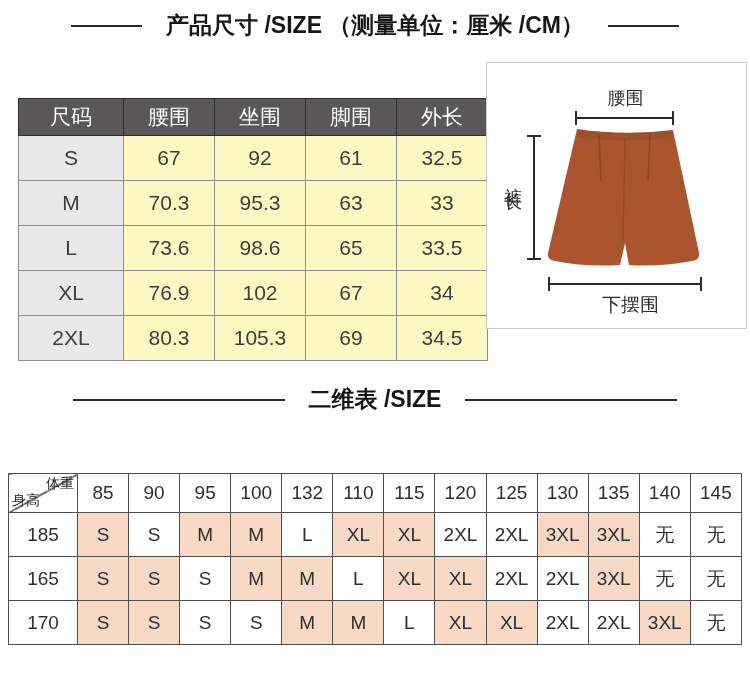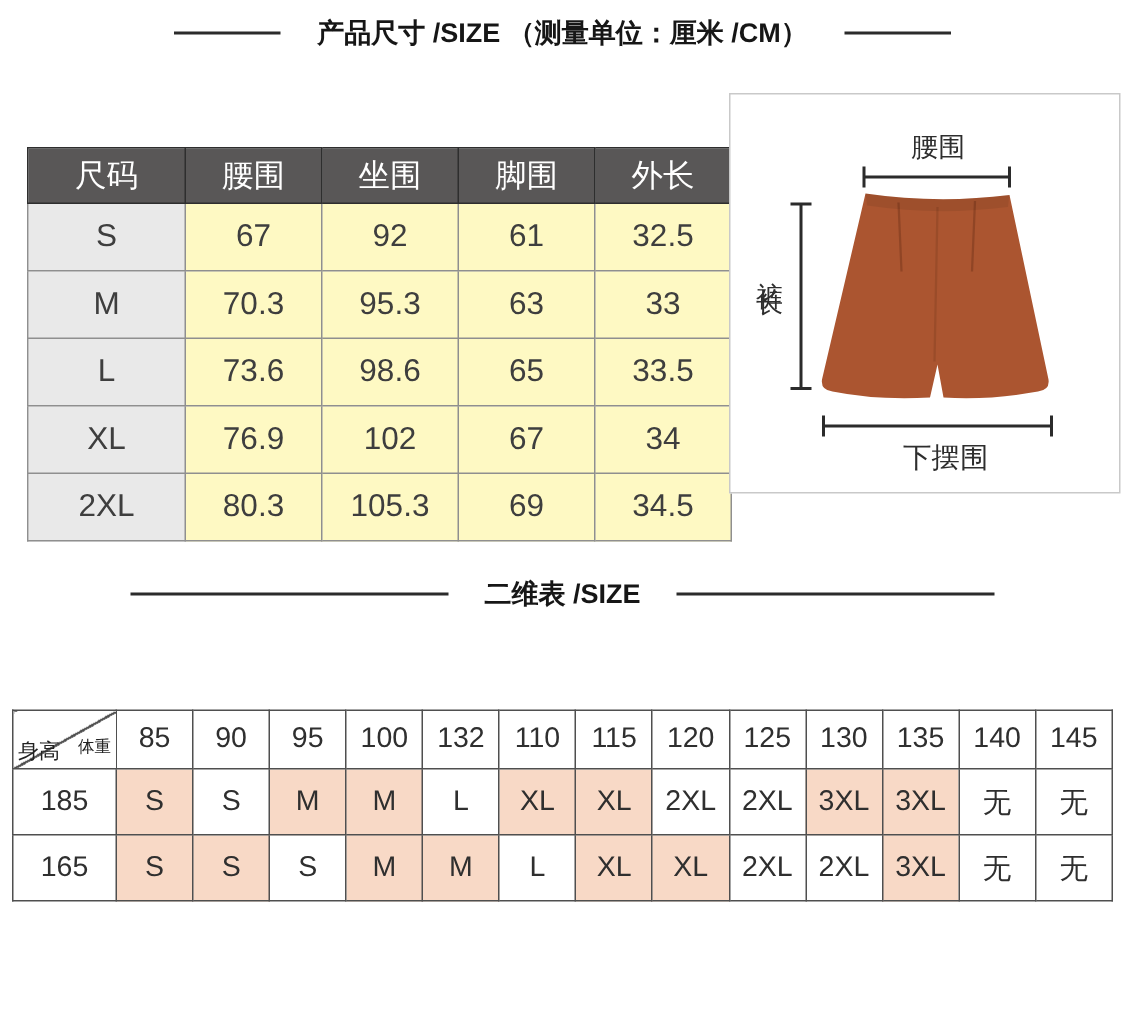--- a/index.html
+++ b/index.html
@@ -7,21 +7,21 @@
         font-family:"Liberation Sans","DejaVu Sans",sans-serif;}
 
   
   .title-row{position:absolute;left:0;width:100%;display:flex;align-items:center;
              justify-content:center;gap:24px;}
   .title-row .rule{height:0;border-top:2px solid #2b2b2b;}
   #title1{top:10px;}
   #title1 .rule{width:71px;}
   #title2{top:384px;text-align:right;}
   #title2 .rule{width:212px;}
-  .title-text{font-size:18px;font-weight:bold;color:#161616;white-space:nowrap;}
+  .title-text{font-size:23px;font-weight:bold;color:#161616;white-space:nowrap;}
 
   table{border-collapse:collapse;table-layout:fixed;margin-top:36px;}
 
   
   #size-table{position:absolute;left:18px;top:62px;width:469px;border:1px solid #4a4a4a;}
   #size-table thead tr{height:37px;}
   #size-table tbody tr{height:45px;}
   #size-table th{background:var(--c-header_bg,#595757);color:var(--c-header_text,#fff);
                  font-size:21px;font-weight:500;border:1px solid #2e2e2e;text-align:center;}
   #size-table td{text-align:center;font-size:21px;color:#3e3e3e;border:1px solid #8f8f8f;
@@ -44,21 +44,21 @@
   #matrix-table{position:absolute;left:8px;top:437px;width:734px;border:1px solid #4f4f4f;}
   #matrix-table thead tr{height:39px;}
   #matrix-table tbody tr{height:44px;}
   #matrix-table th,#matrix-table td{border:1px solid #4f4f4f;text-align:center;
                  font-weight:400;font-size:19px;color:#2f2f2f;background:#fff;}
   #matrix-table td.hl{background:var(--c-highlight,#f8d9c6);}
   #matrix-table th.corner{position:relative;padding:0;
      background-image:linear-gradient(to bottom right,
         transparent calc(50% - 0.8px), #4f4f4f calc(50% - 0.8px),
         #4f4f4f calc(50% + 0.8px), transparent calc(50% + 0.8px));}
-  .corner .top{position:absolute;top:16px;right:3px;font-size:11px;color:#222;}
+  .corner .top{position:absolute;top:1px;right:3px;font-size:14px;color:#222;}
   .corner .bottom{position:absolute;bottom:2px;left:3px;font-size:14px;color:#222;}
 </style>
 </head>
 <body>
 
 <div id="page">
 
   <div class="title-row" id="title1">
     <span class="rule"></span>
     <span class="title-text">产品尺寸 /SIZE （测量单位：厘米 /CM）</span>
@@ -225,16 +225,32 @@
           <td class="hl">M</td>
           <td>L</td>
           <td class="hl">XL</td>
           <td class="hl">XL</td>
           <td>2XL</td>
           <td>2XL</td>
           <td class="hl">3XL</td>
           <td>无</td>
           <td>无</td>
         </tr>
+        <tr>
+          <th>170</th>
+          <td class="hl">S</td>
+          <td class="hl">S</td>
+          <td>S</td>
+          <td>S</td>
+          <td class="hl">M</td>
+          <td class="hl">M</td>
+          <td>L</td>
+          <td class="hl">XL</td>
+          <td class="hl">XL</td>
+          <td>2XL</td>
+          <td>2XL</td>
+          <td class="hl">3XL</td>
+          <td>无</td>
+        </tr>
       </tbody>
   </table>
 
 </div>
 
 </body></html>

